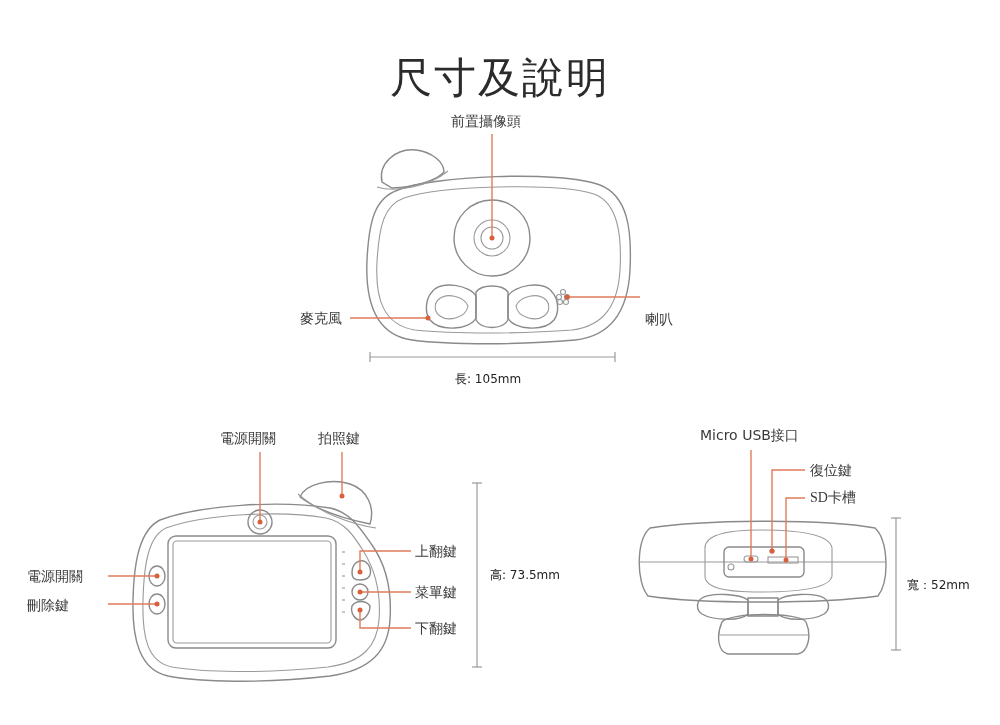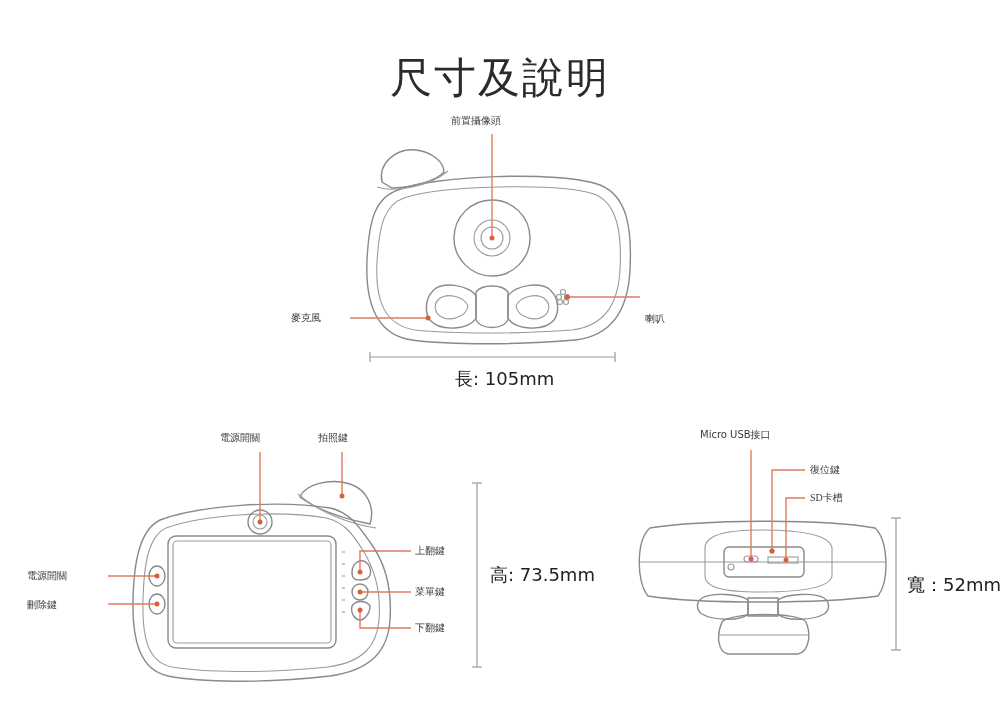--- a/index.html
+++ b/index.html
@@ -1,22 +1,22 @@
 <!DOCTYPE html>
 <html><head>
 <meta charset="utf-8">
 <style>
   html, body { margin: 0; padding: 0; background: #ffffff; }
   body { width: 1000px; height: 725px; position: relative; overflow: hidden;
          font-family: "DejaVu Sans", "Liberation Sans", sans-serif; color: #333; }
   #stage { position: absolute; left: 0; top: 0; width: 832px; height: 725px; }
   .title { position: absolute; left: 0; top: 22px; width: 1000px; text-align: center;
            font-size: 42px; font-weight: normal; color: #2b2b2b; letter-spacing: 2px; }
-  .lbl { position: absolute; font-size: 10px; color: #3a3a3a; white-space: nowrap; line-height: 18px; }
-  .dim { position: absolute; font-size: 18px; color: #222; white-space: nowrap; line-height: 18px; }
+  .lbl { position: absolute; font-size: 14px; color: #3a3a3a; white-space: nowrap; line-height: 18px; }
+  .dim { position: absolute; font-size: 12px; color: #222; white-space: nowrap; line-height: 18px; }
   svg { position: absolute; left: 0; top: 0; }
   .o { fill: none; stroke: #8a8a8a; stroke-width: 1.4; }
   .o2 { fill: none; stroke: #9a9a9a; stroke-width: 1.1; }
   .lead { fill: none; stroke: #e07b5a; stroke-width: 1.4; }
   .dot { fill: #d9603c; }
   .dimline { fill: none; stroke: #9a9a9a; stroke-width: 1.2; }
 </style>
 </head>
 <body>
 
@@ -140,21 +140,21 @@
       <circle class="dot" cx="786" cy="560" r="2.5"></circle>
 
       <line class="dimline" x1="896" y1="518" x2="896" y2="650"></line>
       <line class="dimline" x1="891" y1="518" x2="901" y2="518"></line>
       <line class="dimline" x1="891" y1="650" x2="901" y2="650"></line>
     </g>
   </svg>
 
   <span class="lbl" style="left:451px;top:112px;">前置攝像頭</span>
   <span class="lbl" style="left:645px;top:288px;margin-top:22px;">喇叭</span>
-  <span class="lbl" style="left:291px;top:309px;">麥克風</span>
+  <span class="lbl" style="left:300px;top:309px;">麥克風</span>
   <span class="dim" style="left:455px;top:370px;">長: 105mm</span>
 
   <span class="lbl" style="left:220px;top:429px;">電源開關</span>
   <span class="lbl" style="left:318px;top:429px;">拍照鍵</span>
   <span class="lbl" style="left:27px;top:567px;">電源開關</span>
   <span class="lbl" style="left:27px;top:596px;">刪除鍵</span>
   <span class="lbl" style="left:415px;top:542px;">上翻鍵</span>
   <span class="lbl" style="left:415px;top:583px;">菜單鍵</span>
   <span class="lbl" style="left:415px;top:619px;">下翻鍵</span>
   <span class="dim" style="left:490px;top:566px;">高: 73.5mm</span>

